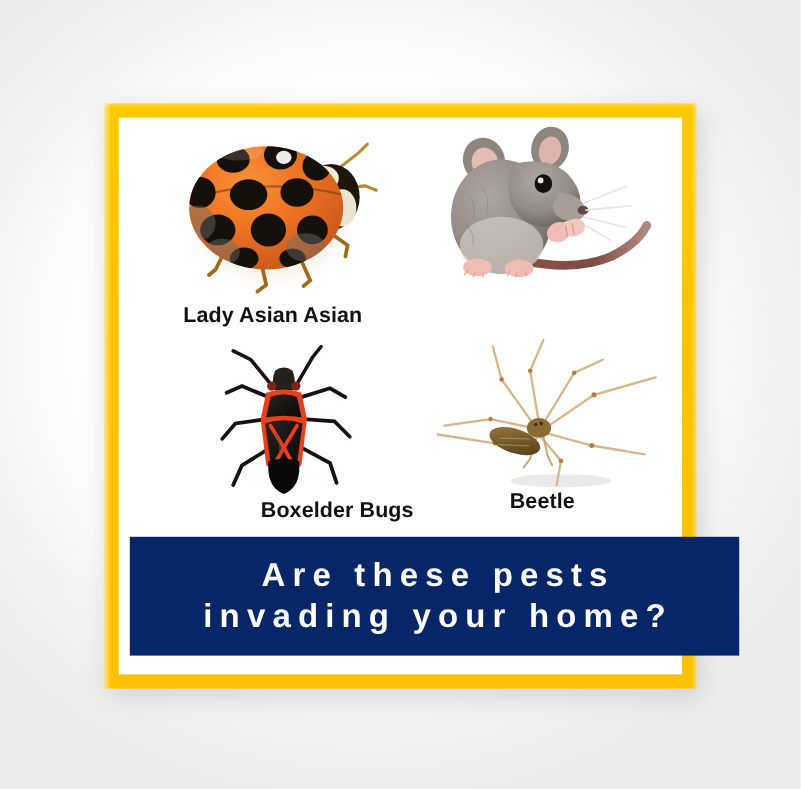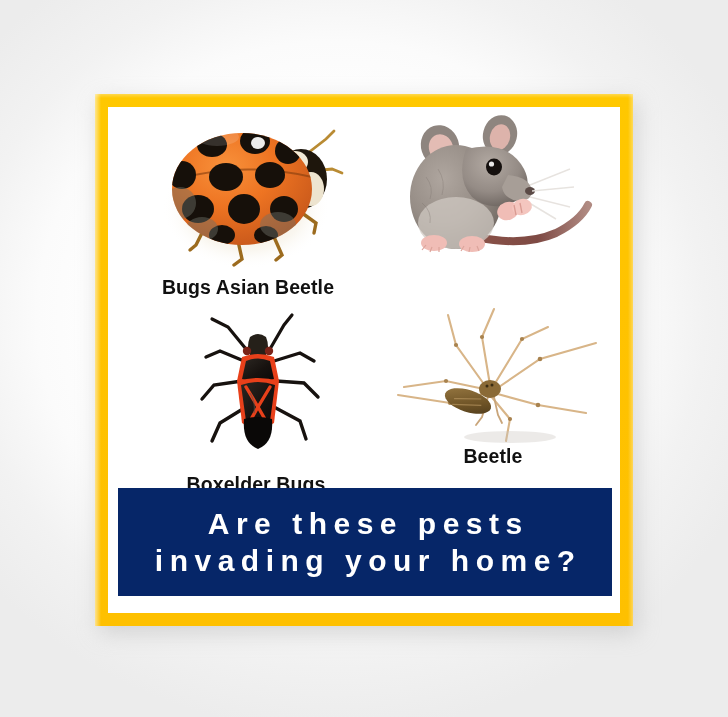--- a/index.html
+++ b/index.html
@@ -103,29 +103,29 @@
   #cell-boxelder { left: 28px;  top: 196px; width: 240px; height: 196px; }
   #cell-spiders  { left: 266px; top: 190px; width: 246px; height: 196px; }
 
   #art-beetle   { left: 48px;  top: 6px;   }
   #art-mice     { left: 24px;  top: 4px;   }
   #art-boxelder { left: 48px;  top: 4px;   }
   #art-spiders  { left: 16px;  top: 4px;   }
 
   #label-beetle   { top: 167px; }
   #label-mice     { top: 168px; left: -6px; }
-  #label-boxelder { top: 172px; }
+  #label-boxelder { top: 152px; text-align: right; }
   #label-spiders  { top: 150px; left: -4px;}
 
   
   #cta-banner {
     position: absolute;
     left: 10px;
     bottom: 17px;
-    width: 494px;
+    width: 554px;
     height: 108px;
     background: #062668;
     display: flex;
     flex-direction: column;
     align-items: center;
     justify-content: center;
   }
   .cta-line {
     color: #ffffff;
     font-family: "Liberation Sans", sans-serif;
@@ -208,21 +208,21 @@
               <g fill="#6E7268" opacity=".45">
                 <ellipse cx="18" cy="86" rx="16" ry="16"></ellipse>
                 <ellipse cx="40" cy="112" rx="16" ry="12"></ellipse>
                 <ellipse cx="116" cy="108" rx="18" ry="13"></ellipse>
               </g>
 
               <ellipse cx="96" cy="26" rx="7" ry="6" fill="#FFFFFF" opacity=".92"></ellipse>
               <ellipse cx="55" cy="20" rx="22" ry="9" fill="#FFFFFF" opacity=".14"></ellipse>
             </g>
           </svg>
-          <div class="pest-label" id="label-beetle">Bugs Asian Beetle</div>
+          <div class="pest-label" id="label-beetle">Lady Asian Asian</div>
         </div>
 
         <div class="pest-cell" id="cell-mice">
           <svg class="pest-art" id="art-mice" width="190" height="160" viewBox="0 0 190 160">
             <defs>
               <radialGradient id="mouseBodyG" cx="36%" cy="32%" r="78%">
                 <stop offset="0%" stop-color="#AFA69F"></stop>
                 <stop offset="55%" stop-color="#968D86"></stop>
                 <stop offset="100%" stop-color="#6F6761"></stop>
               </radialGradient>

